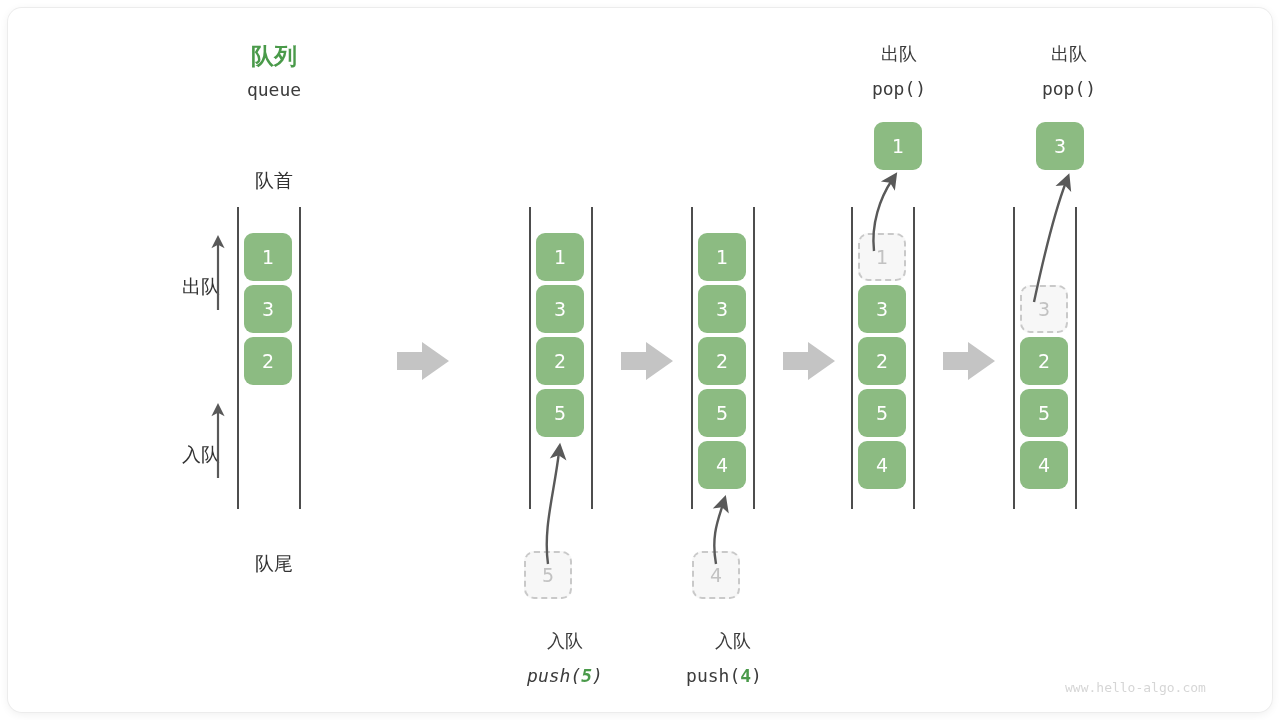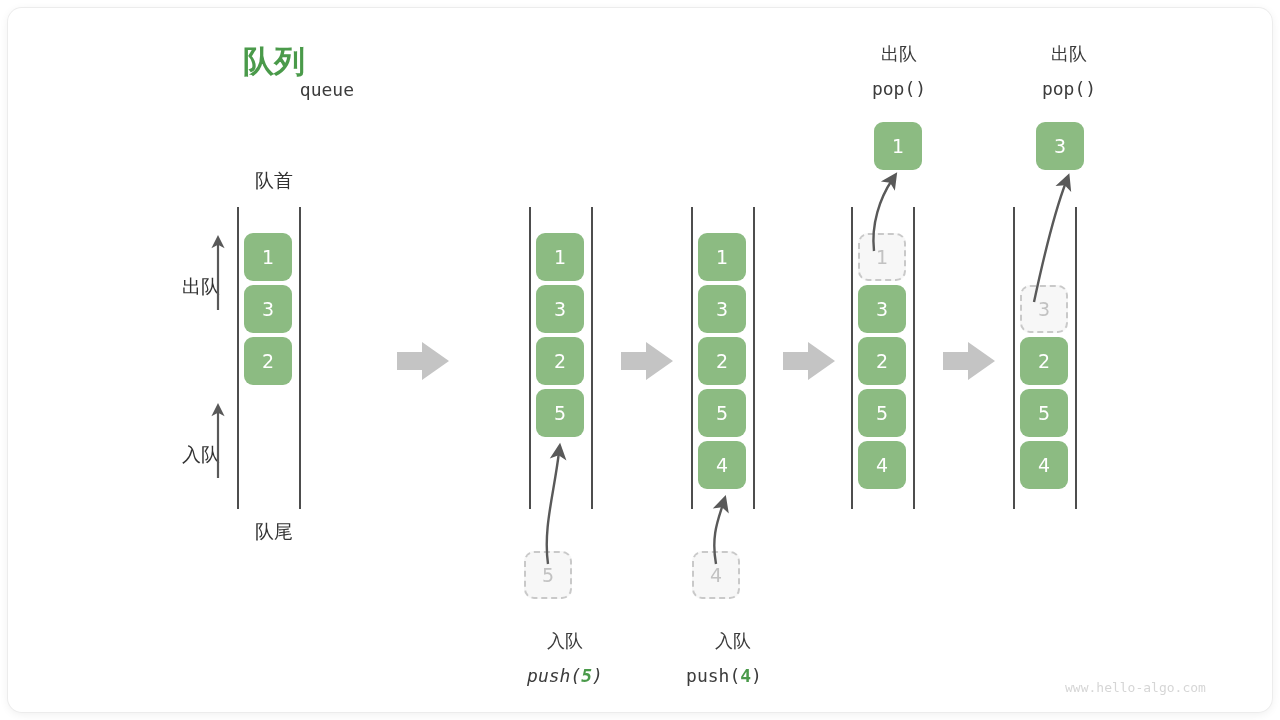--- a/index.html
+++ b/index.html
@@ -12,26 +12,26 @@
     position:absolute;left:8px;top:8px;width:1264px;height:704px;
     background:#ffffff;border-radius:14px;
     box-shadow:0 0 0 1px #ececec, 0 2px 10px rgba(0,0,0,.07);
     overflow:hidden;
   }
   .stage{position:absolute;left:0;top:0;width:1264px;height:704px;}
   .abs{position:absolute;}
 
   
   .title-cn{
-    font-size:31px;font-weight:bold;color:#4a9a4a;
+    font-size:23px;font-weight:bold;color:#4a9a4a;
     text-align:center;white-space:nowrap;
   }
   .title-en{
     font-family:"DejaVu Sans Mono","Liberation Mono",monospace;
-    font-size:18px;color:#3c3c3c;text-align:right;white-space:nowrap;
+    font-size:18px;color:#3c3c3c;text-align:center;white-space:nowrap;
   }
   .lbl-bold{
     font-size:19px;font-weight:normal;color:#333;
     text-align:center;white-space:nowrap;
   }
   .op-cn{
     font-size:18px;color:#3c3c3c;text-align:center;white-space:nowrap;
   }
   .op-code{
     font-family:"DejaVu Sans Mono","Liberation Mono",monospace;
@@ -68,21 +68,21 @@
 </head>
 <body>
 
 <div id="card">
 <div class="stage">
 
   <div class="abs title-cn" style="left:186px;top:33px;width:160px;">队列</div>
   <div class="abs title-en" style="left:186px;top:71px;width:160px;">queue</div>
 
   <div class="abs lbl-bold" style="left:206px;top:160px;width:120px;">队首</div>
-  <div class="abs lbl-bold" style="left:206px;top:511px;width:120px;">队尾</div>
+  <div class="abs lbl-bold" style="left:206px;top:543px;width:120px;">队尾</div>
 
   <div class="abs lbl-bold" style="left:142px;top:266px;width:70px;text-align:right;">出队</div>
   <div class="abs lbl-bold" style="left:142px;top:434px;width:70px;text-align:right;">入队</div>
 
   <div class="abs op-cn" style="left:826px;top:34px;width:130px;">出队</div>
   <div class="abs op-code" style="left:826px;top:70px;width:130px;">pop()</div>
 
   <div class="abs op-cn" style="left:996px;top:34px;width:130px;">出队</div>
   <div class="abs op-code" style="left:996px;top:70px;width:130px;">pop()</div>
 

